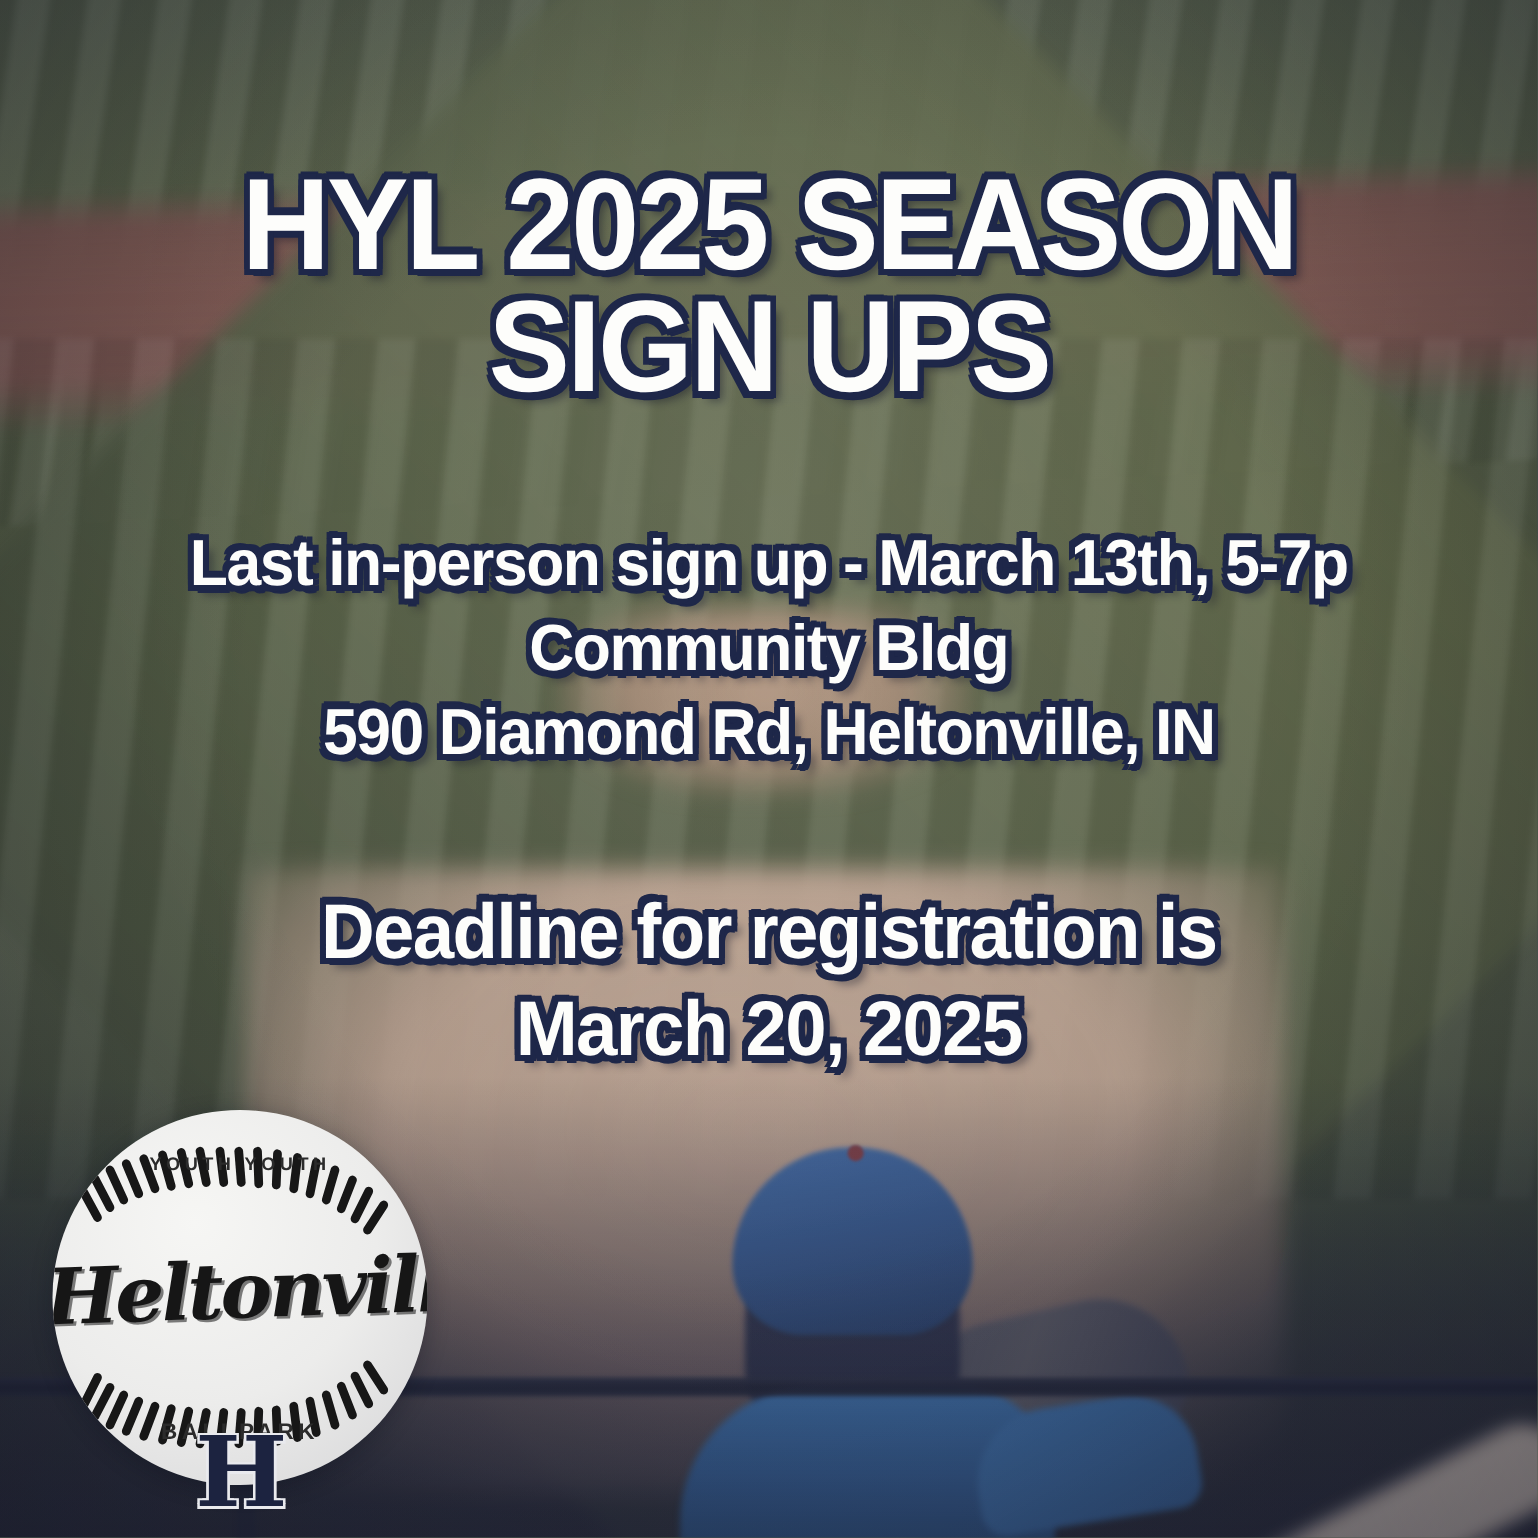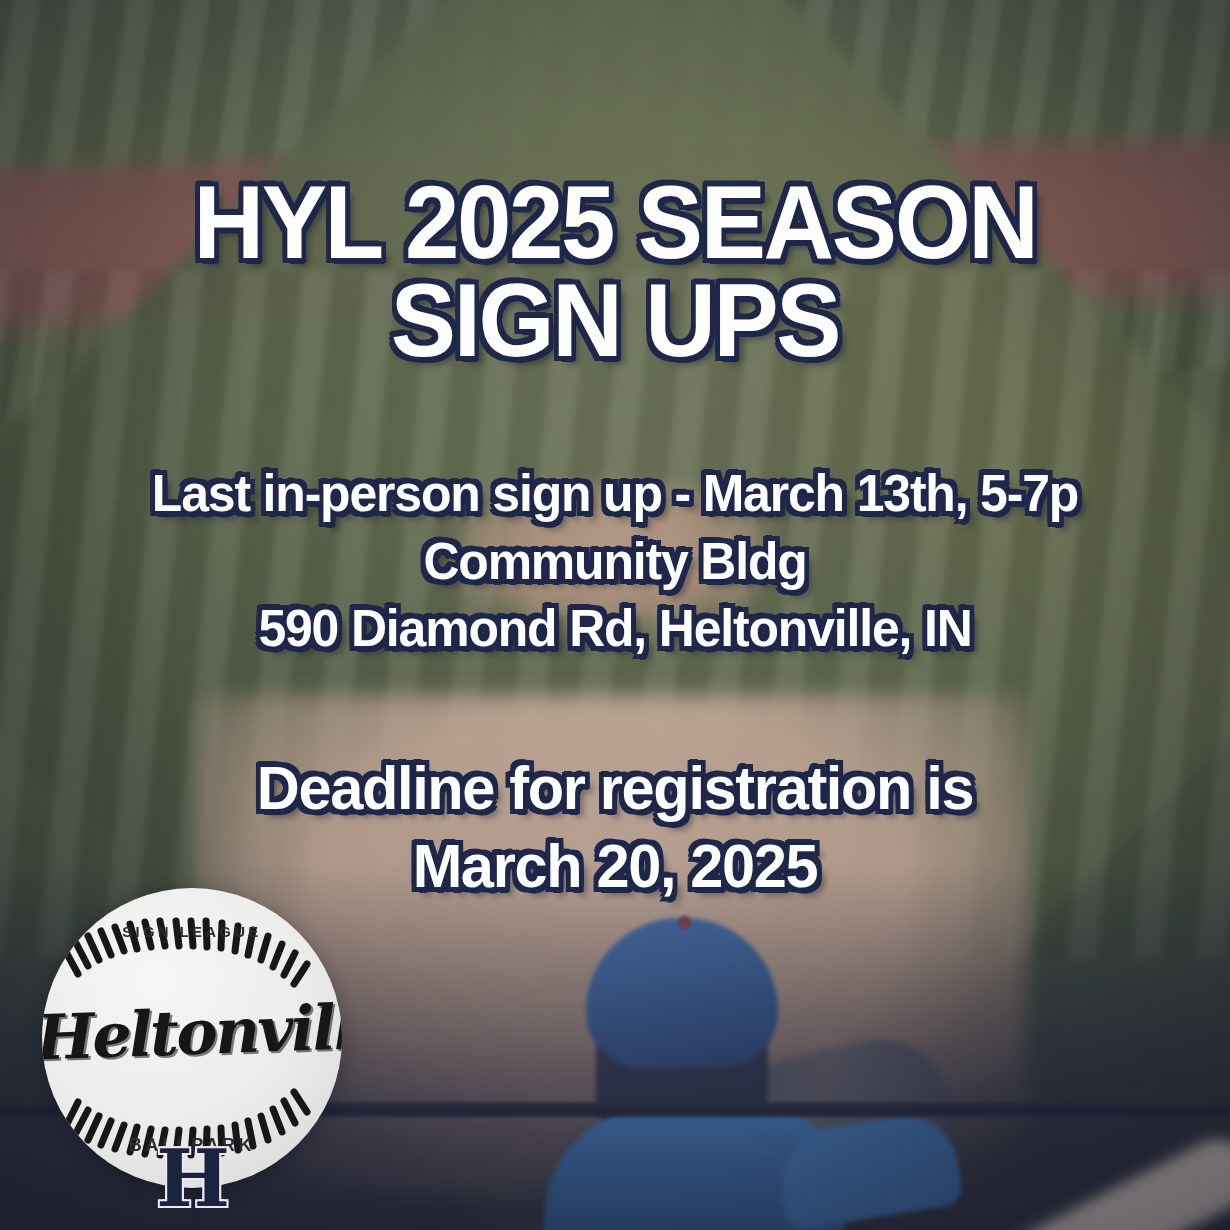--- a/index.html
+++ b/index.html
@@ -190,21 +190,21 @@
     background:#6b6a63;
     mix-blend-mode:saturation;
     opacity:.30;
   }
   .vignette {
     position:absolute; inset:0;
     background:radial-gradient(ellipse at 50% 46%, rgba(0,0,0,0) 48%, rgba(16,18,32,.42) 100%);
   }
 
   
-  .overlay { position:absolute; inset:0;margin-top:42px; }
+  .overlay { position:absolute; inset:0; }
 
   .outlined {
     color:#fdfdfb;
     text-align:center;
     font-weight:bold;
     letter-spacing:-0.5px;
     -webkit-text-stroke:0px;
     text-shadow:
       -5px -5px 0 #1e2749,  5px -5px 0 #1e2749,
       -5px  5px 0 #1e2749,  5px  5px 0 #1e2749,
@@ -387,21 +387,21 @@
           <path d="M179 240 L180 265"></path>
           <path d="M193 237 L196 262"></path>
           <path d="M206 233 L211 258"></path>
           <path d="M219 228 L226 252"></path>
           <path d="M231 221 L240 244"></path>
           <path d="M242 213 L253 235"></path>
           <path d="M252 204 L265 224"></path>
         </g>
       </svg>
 
-      <div class="badge-top">SIGN LEAGUE</div>
+      <div class="badge-top">YOUTH YOUTH</div>
       <div class="badge-script">Heltonville</div>
       <div class="badge-bottom">BALLPARK</div>
     </div>
   </div>
 
   <div id="monogram">H</div>
 
 </div>
 
 </body></html>

